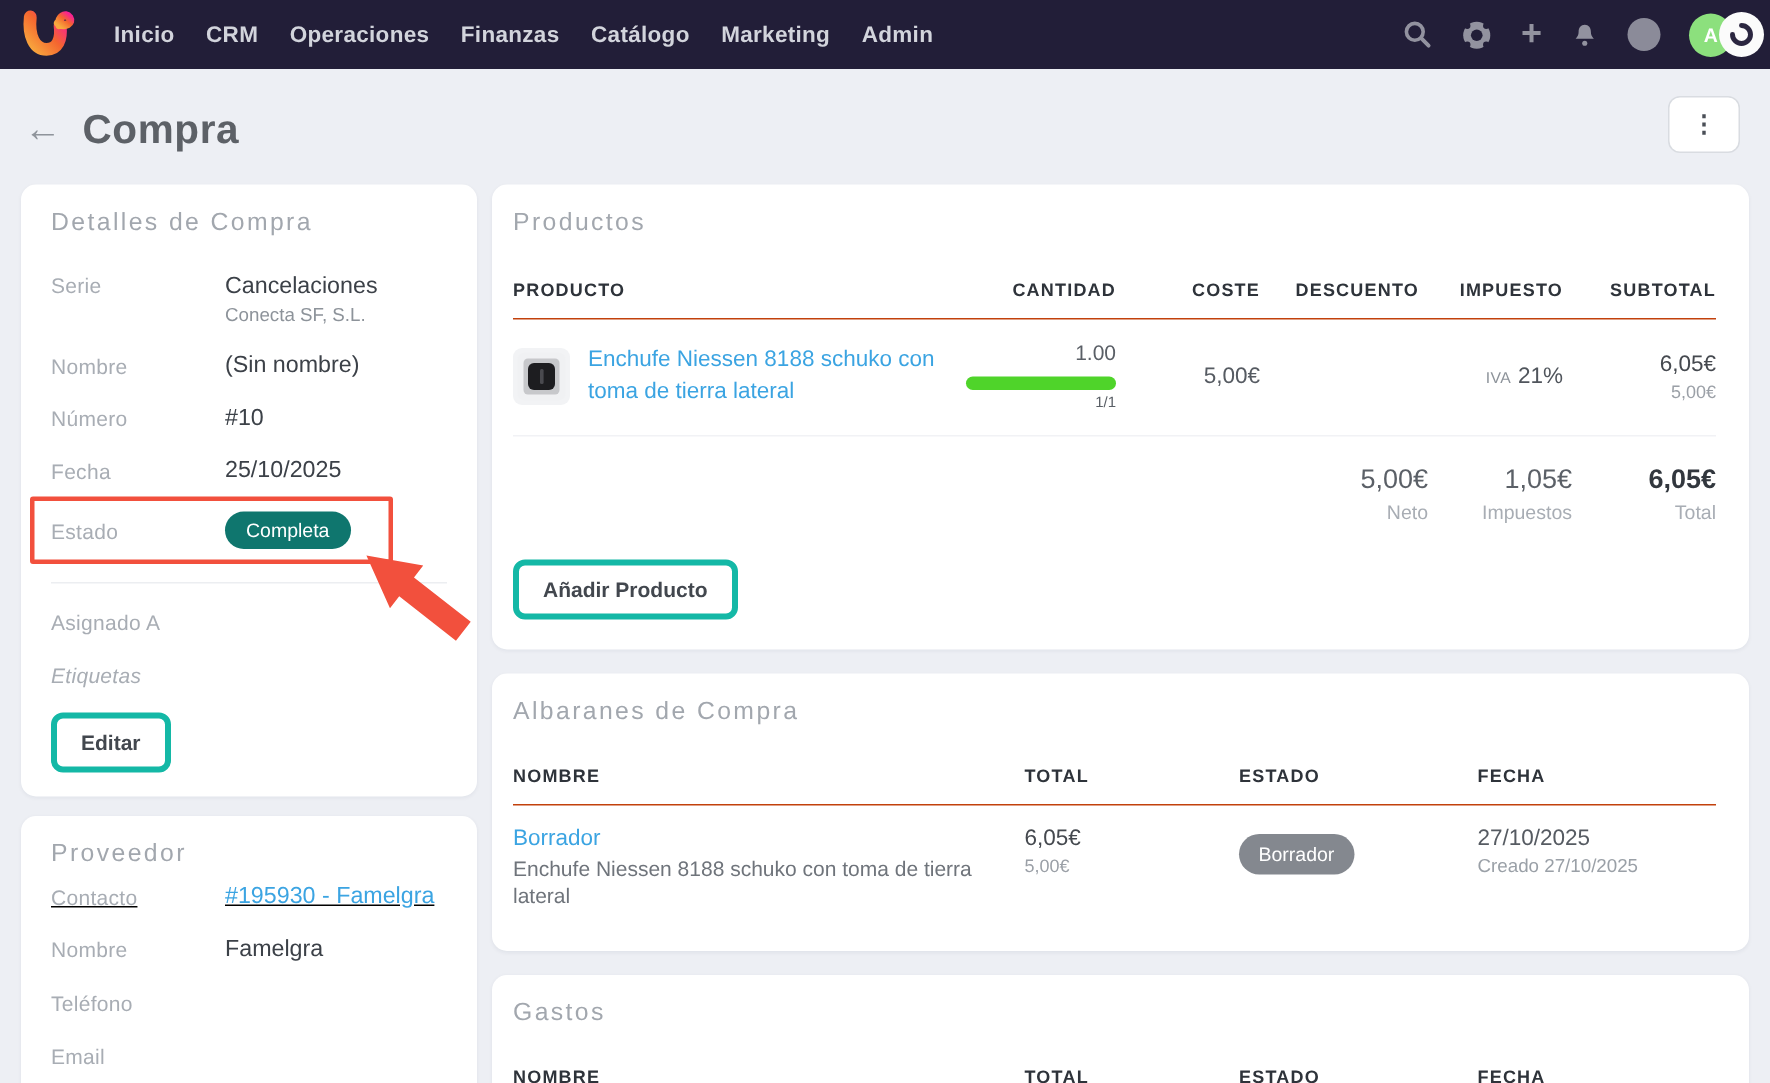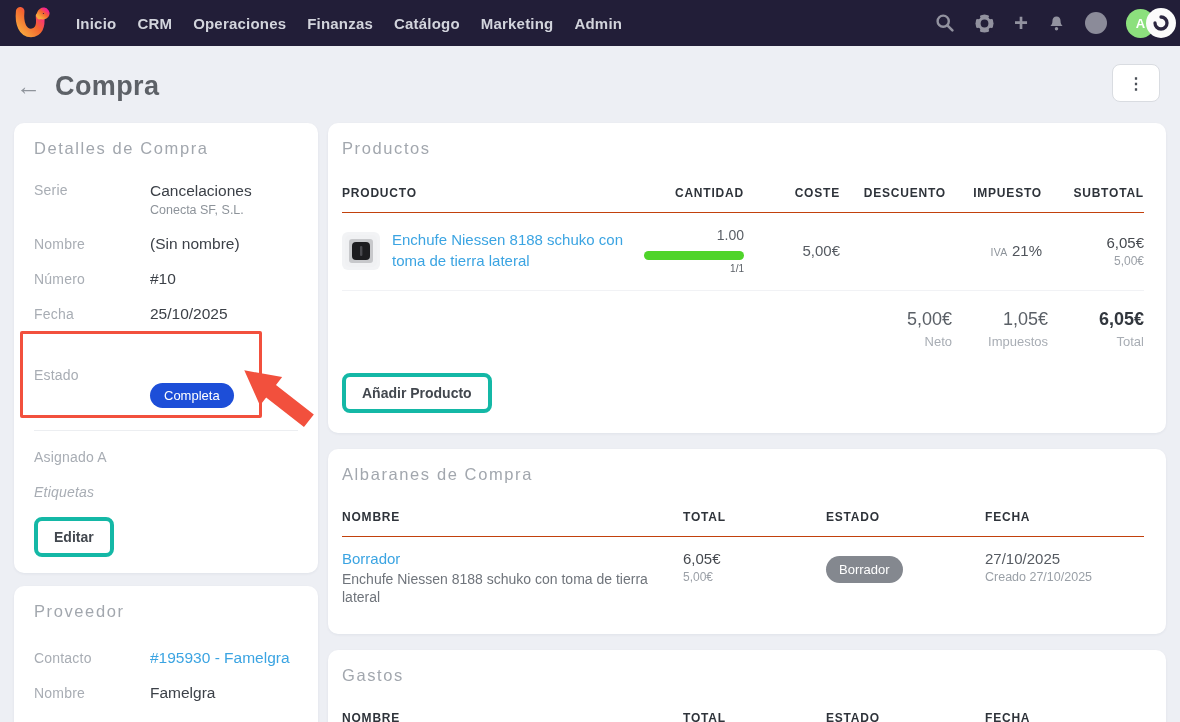--- a/index.html
+++ b/index.html
@@ -38,21 +38,21 @@
   .left-col { position:absolute; left:14px; top:123px; width:304px; display:flex; flex-direction:column; gap:13px; }
   .right-col { position:absolute; left:328px; top:123px; width:838px; display:flex; flex-direction:column; gap:16px; }
 
   
   .lc { padding:16px 20px; }
   .field { display:flex; align-items:center; }
   .f-label { width:116px; flex:none; color:#a8adb4; font-size:14px; letter-spacing:.2px; }
   .f-value { color:#3c4148; font-size:15.5px; }
   .f-sub { color:#8d939a; font-size:12.5px; margin-top:3px; }
   .link { color:#3ba4e2; cursor:pointer; }
-  .badge-green { background:#1d4ed8; color:#fff; font-size:13px; padding:5px 14px; border-radius:999px;margin-top:42px; }
+  .badge-green { background:#0f766e; color:#fff; font-size:13px; padding:5px 14px; border-radius:999px; }
   .divider { height:1px; background:#eceef1; }
   .btn-outline { display:inline-block; background:#fff; border:4px solid #14b8a6; border-radius:8px;
                  padding:8px 16px; font-size:14px; font-weight:700; color:#42474e; cursor:pointer; }
 
   .estado-row { position:relative; }
   .annotation-box { position:absolute; left:-14px; right:36px; top:-10px; bottom:-10px;
                     border:3px solid #f2503d; border-radius:2px; pointer-events:none; }
 
   
   .rc { padding:16px 22px 14px 14px; }
@@ -205,21 +205,21 @@
     </div>
 
     <div style="margin-top:17px;">
       <span class="btn-outline">Editar</span>
     </div>
   </div>
 
   <div class="card lc" style="min-height:265px;">
     <div class="card-title">Proveedor</div>
 
-    <div class="field" style="margin-top:28px;">
+    <div class="field" style="margin-top:10px;text-decoration:underline;">
       <span class="f-label">Contacto</span>
       <span class="f-value link">#195930 - Famelgra</span>
     </div>
 
     <div class="field" style="margin-top:17px;">
       <span class="f-label">Nombre</span>
       <span class="f-value">Famelgra</span>
     </div>
 
     <div class="field" style="margin-top:19px;">

